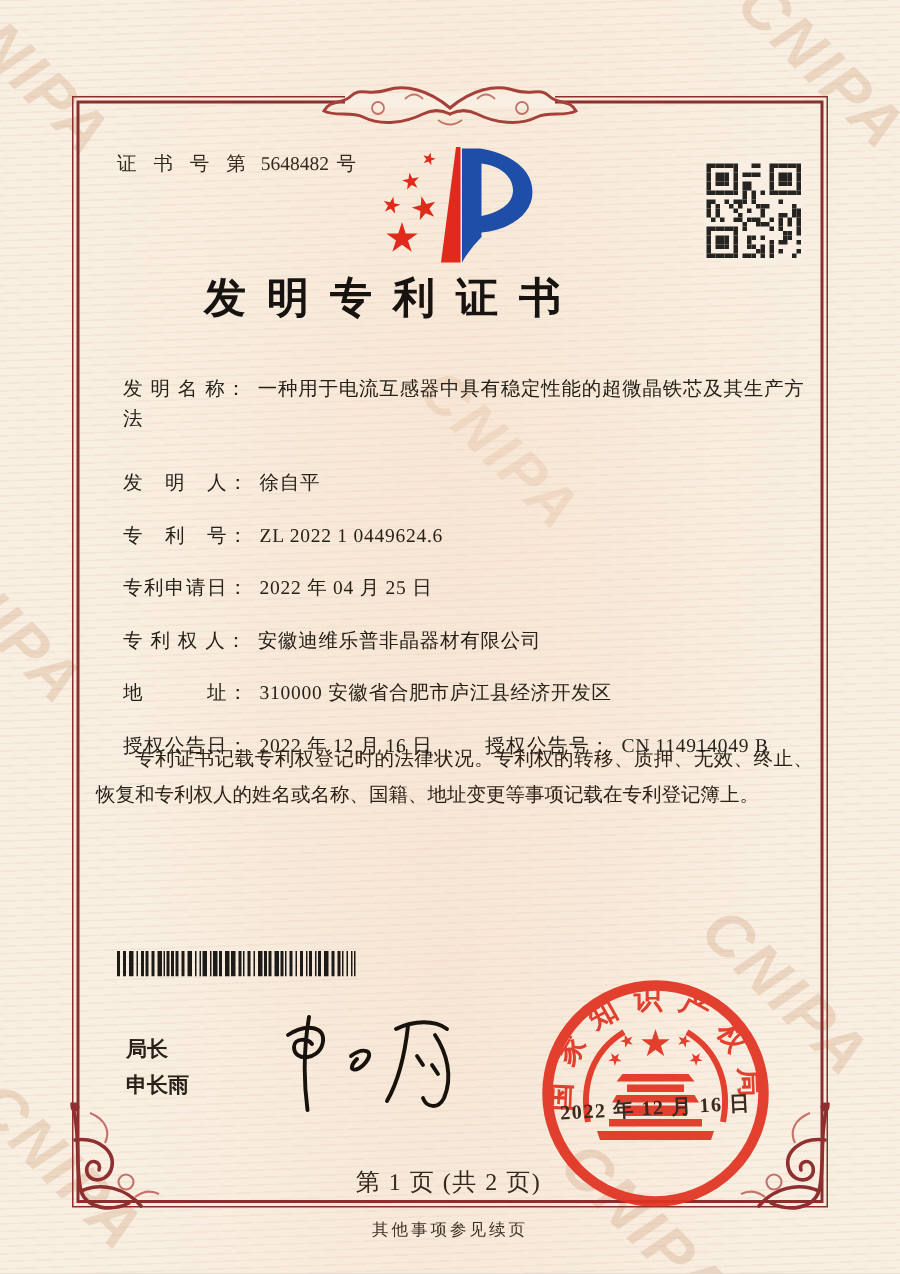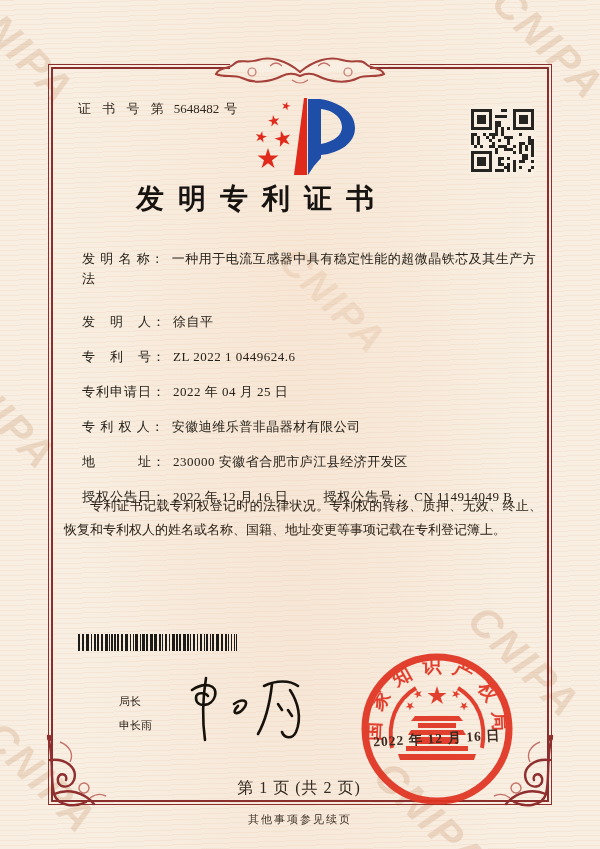--- a/index.html
+++ b/index.html
@@ -33,21 +33,21 @@
   .frow.first{margin-bottom:23px;white-space:normal;}
   .flabel{letter-spacing:1px;}
   .fvalue{margin-left:7px;letter-spacing:0.5px;}
   .grant-label{margin-left:35px;}
   .bodytext{
     position:absolute;left:64px;top:494px;width:478px;font-size:13px;line-height:1.82;
     text-align:justify;color:#2b2117;
   }
   .bodytext p{margin:0;text-indent:2em;}
   .barcode{position:absolute;left:76px;top:634px;}
-  .signer{position:absolute;left:84px;top:689px;font-size:11px;font-weight:400;color:#2b2117;line-height:24px;margin-left:35px;}
+  .signer{position:absolute;left:84px;top:689px;font-size:14px;font-weight:700;color:#2b2117;line-height:24px;}
   .signature{position:absolute;left:172px;top:670px;}
   .seal{position:absolute;left:358px;top:650px;opacity:0.93;}
   .seal-date{
     position:absolute;left:350px;top:730px;width:174px;text-align:center;
     font-size:13.5px;font-weight:700;color:#3a2a20;letter-spacing:1px;transform:rotate(-3deg);
   }
   .pageinfo{position:absolute;left:48px;top:778px;width:502px;text-align:center;font-size:16px;color:#33291f;letter-spacing:1px;}
   .footnote{position:absolute;left:0;top:812px;width:600px;text-align:center;font-size:11px;color:#3c3126;letter-spacing:2px;}
   .orn-top{position:absolute;left:200px;top:50px;}
   .orn-bl{position:absolute;left:40px;top:730px;}
@@ -341,21 +341,21 @@
     <div class="frow">
       <span class="flabel">专　利　号：</span><span class="fvalue">ZL 2022 1 0449624.6</span>
     </div>
     <div class="frow">
       <span class="flabel">专利申请日：</span><span class="fvalue">2022 年 04 月 25 日</span>
     </div>
     <div class="frow">
       <span class="flabel">专 利 权 人：</span><span class="fvalue">安徽迪维乐普非晶器材有限公司</span>
     </div>
     <div class="frow">
-      <span class="flabel">地　　　址：</span><span class="fvalue">230000 安徽省合肥市庐江县经济开发区</span>
+      <span class="flabel">地　　　址：</span><span class="fvalue">310000 安徽省合肥市庐江县经济开发区</span>
     </div>
     <div class="frow">
       <span class="flabel">授权公告日：</span><span class="fvalue">2022 年 12 月 16 日</span><span class="flabel grant-label">授权公告号：</span><span class="fvalue">CN 114914049 B</span>
     </div>
   </div>
 
   <div class="bodytext">
     <p>专利证书记载专利权登记时的法律状况。专利权的转移、质押、无效、终止、恢复和专利权人的姓名或名称、国籍、地址变更等事项记载在专利登记簿上。</p>
   </div>
 

